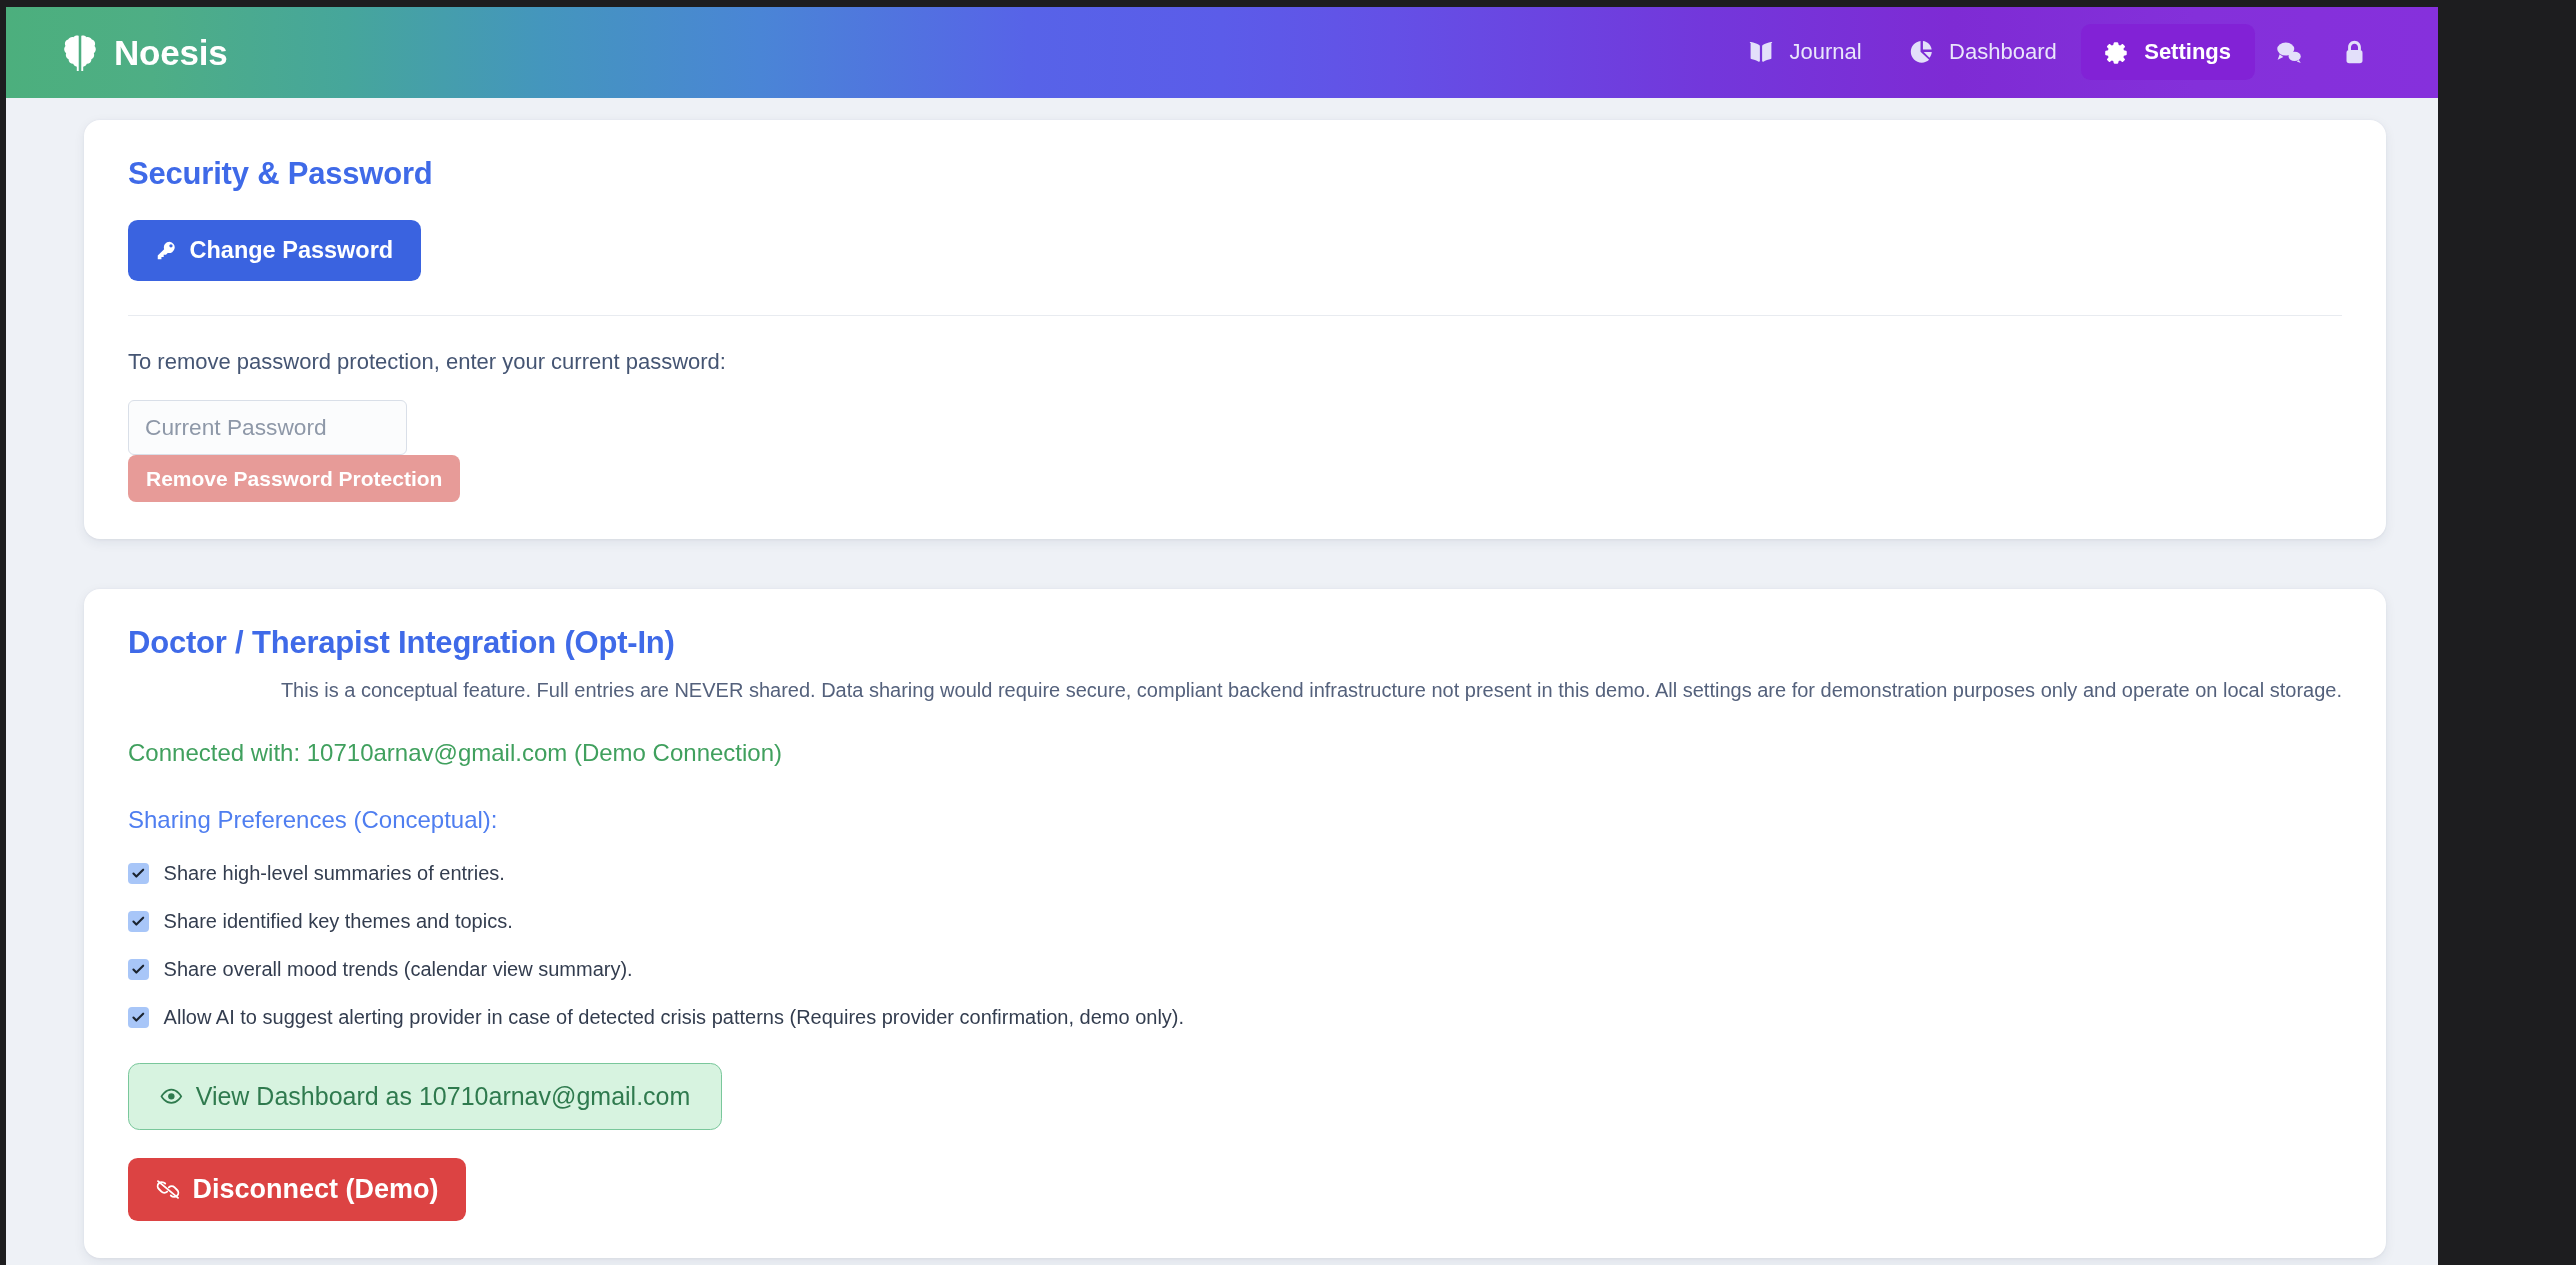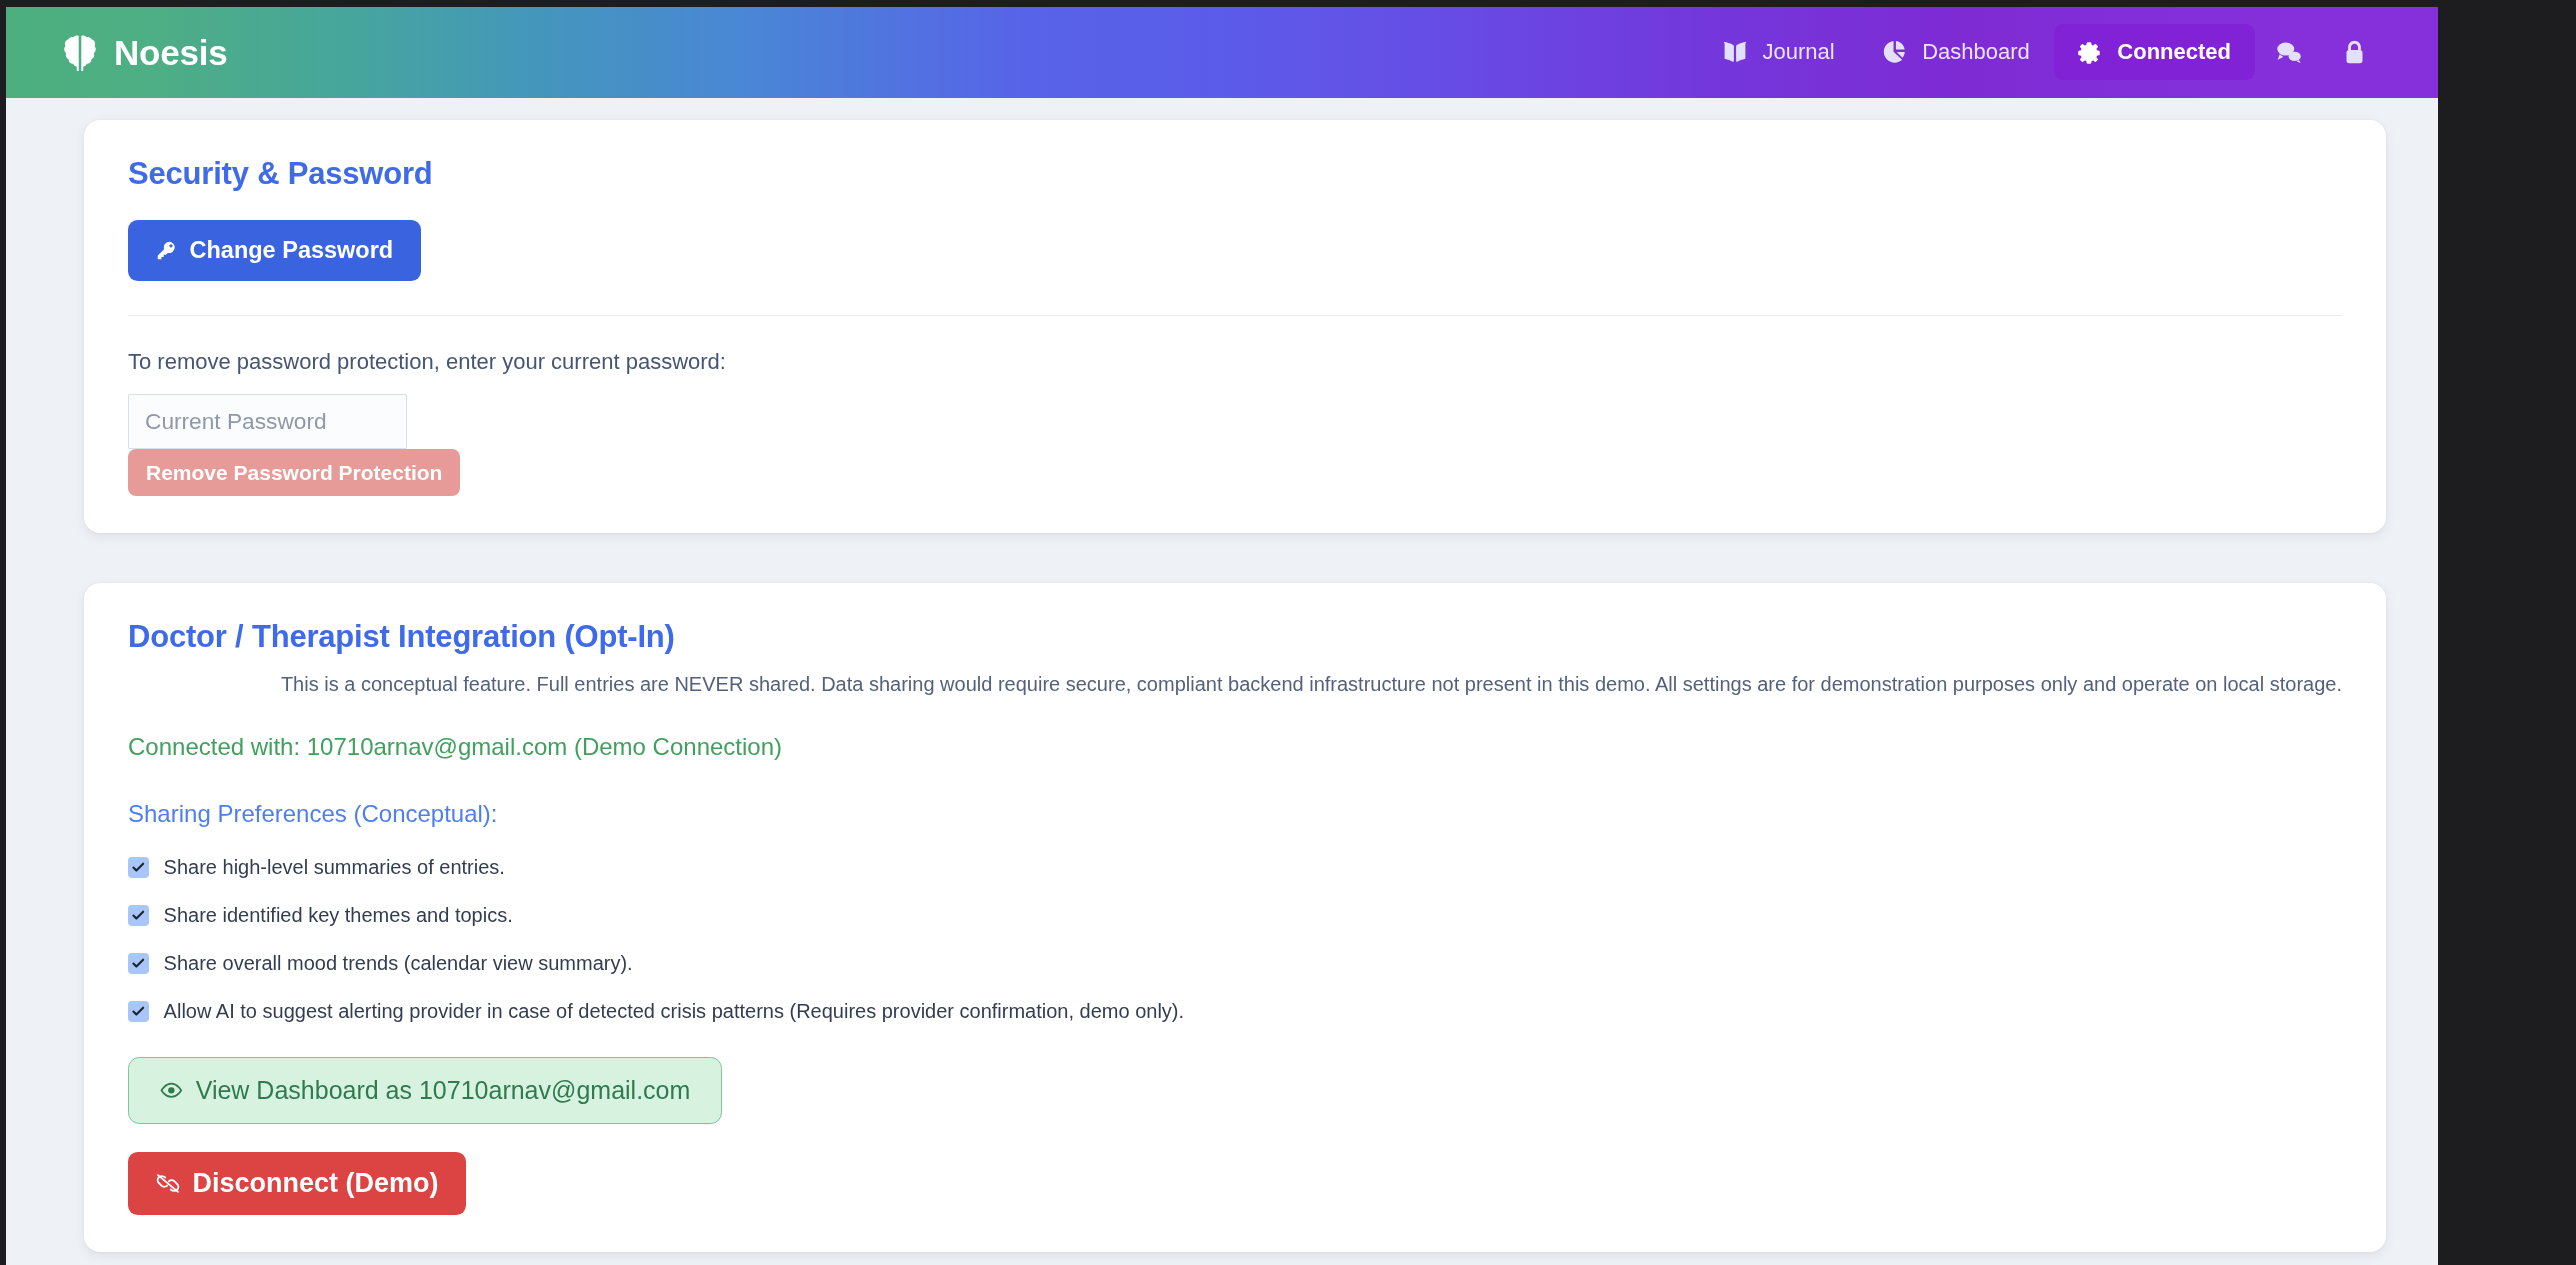--- a/index.html
+++ b/index.html
@@ -166,28 +166,28 @@
   .helper-text {
     font-size: 22px;
     color: #455573;
     margin: 31px 0 0 0;
     line-height: 1.35;
   }
 
   .pw-input {
     display: block;
     width: 279px;
-    margin-top: 18px;
+    margin-top: 24px;
     padding: 13px 16px;
     font-size: 22.7px;
     font-family: inherit;
     color: #7f1d1d;
     background: #fbfcfd;
     border: 1.6px solid #d9dfe8;
-    border-radius: 1px;
+    border-radius: 6px;
     outline: none;
   }
   .pw-input::placeholder { color: #8e98a8; }
 
   
   .desc {
     font-size: 20px;
     color: #54617c;
     margin: 14.6px 0 0 0;
     line-height: 1.4;
@@ -273,21 +273,21 @@
         </span>
         <span>Dashboard</span>
       </a>
 
       <a class="nav-link active" href="#">
         <span class="nav-icon">
           <svg width="23.5" height="23.5" viewBox="0 0 24 24" fill="#ffffff">
             <path d="M12 8.4a3.6 3.6 0 100 7.2 3.6 3.6 0 000-7.2zm9.4 5.1l-2.1-.5c-.1-.5-.3-1-.5-1.5l1.4-1.7c.3-.4.3-.9 0-1.2l-1.8-1.8c-.3-.3-.9-.3-1.2 0l-1.7 1.4c-.5-.2-1-.4-1.5-.5l-.5-2.1c-.1-.5-.5-.8-1-.8h-2.6c-.5 0-.9.3-1 .8l-.5 2.1c-.5.1-1 .3-1.5.5L5.2 6.8c-.4-.3-.9-.3-1.2 0L2.2 8.6c-.3.3-.3.9 0 1.2l1.4 1.7c-.2.5-.4 1-.5 1.5l-2.1.5c-.5.1-.8.5-.8 1v2.6c0 .5.3.9.8 1l2.1.5c.1.5.3 1 .5 1.5l-1.4 1.7c-.3.4-.3.9 0 1.2l1.8 1.8c.3.3.9.3 1.2 0l1.7-1.4c.5.2 1 .4 1.5.5l.5 2.1c.1.5.5.8 1 .8h2.6c.5 0 .9-.3 1-.8l.5-2.1c.5-.1 1-.3 1.5-.5l1.7 1.4c.4.3.9.3 1.2 0l1.8-1.8c.3-.3.3-.9 0-1.2l-1.4-1.7c.2-.5.4-1 .5-1.5l2.1-.5c.5-.1.8-.5.8-1v-2.6c0-.5-.3-.9-.8-1z" transform="translate(0,-2.5)"></path>
           </svg>
         </span>
-        <span>Connected</span>
+        <span>Settings</span>
       </a>
 
       <a class="nav-link nav-icon-only" href="#">
         <span class="nav-icon">
           <svg width="26" height="22.7" viewBox="0 0 32 28" fill="#e3e0fa">
             <ellipse cx="12" cy="10" rx="10.5" ry="8"></ellipse>
             <path d="M4.5 16.5L2 23l7-3.4z"></path>
             <ellipse cx="23" cy="19" rx="7.5" ry="5.8"></ellipse>
             <path d="M28.2 23.4L30.5 27l-5-1.7z"></path>
           </svg>

